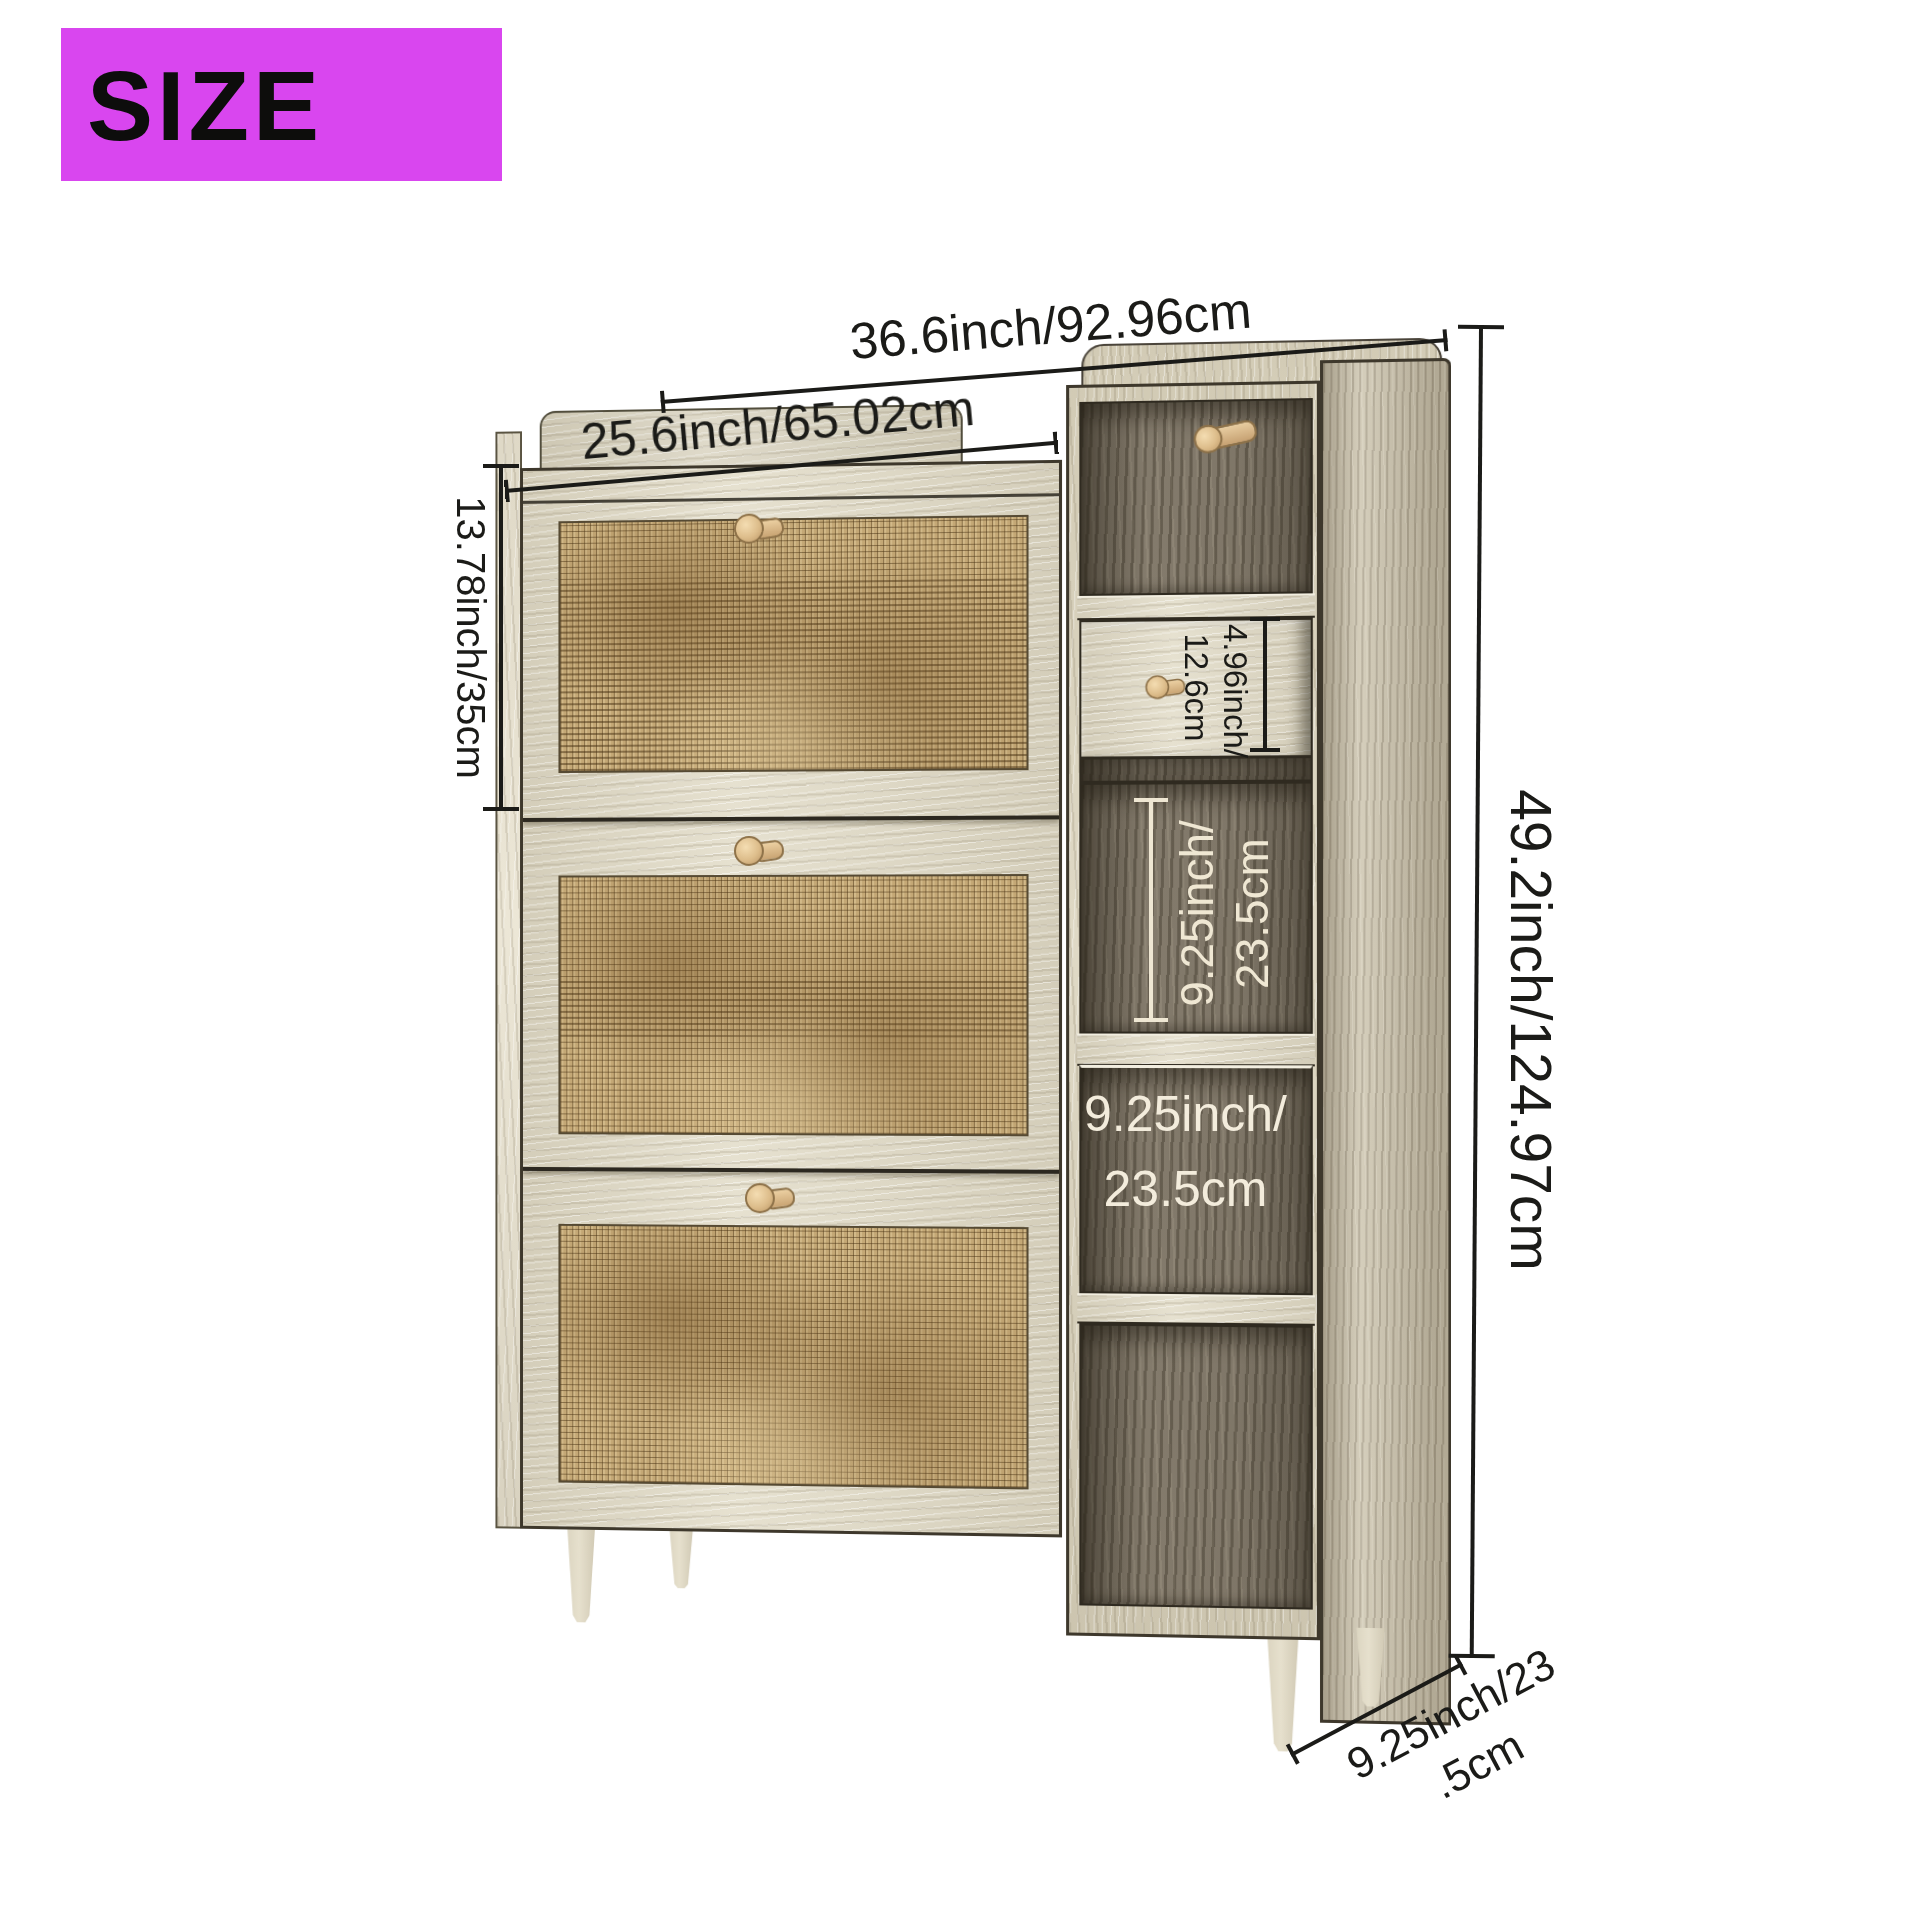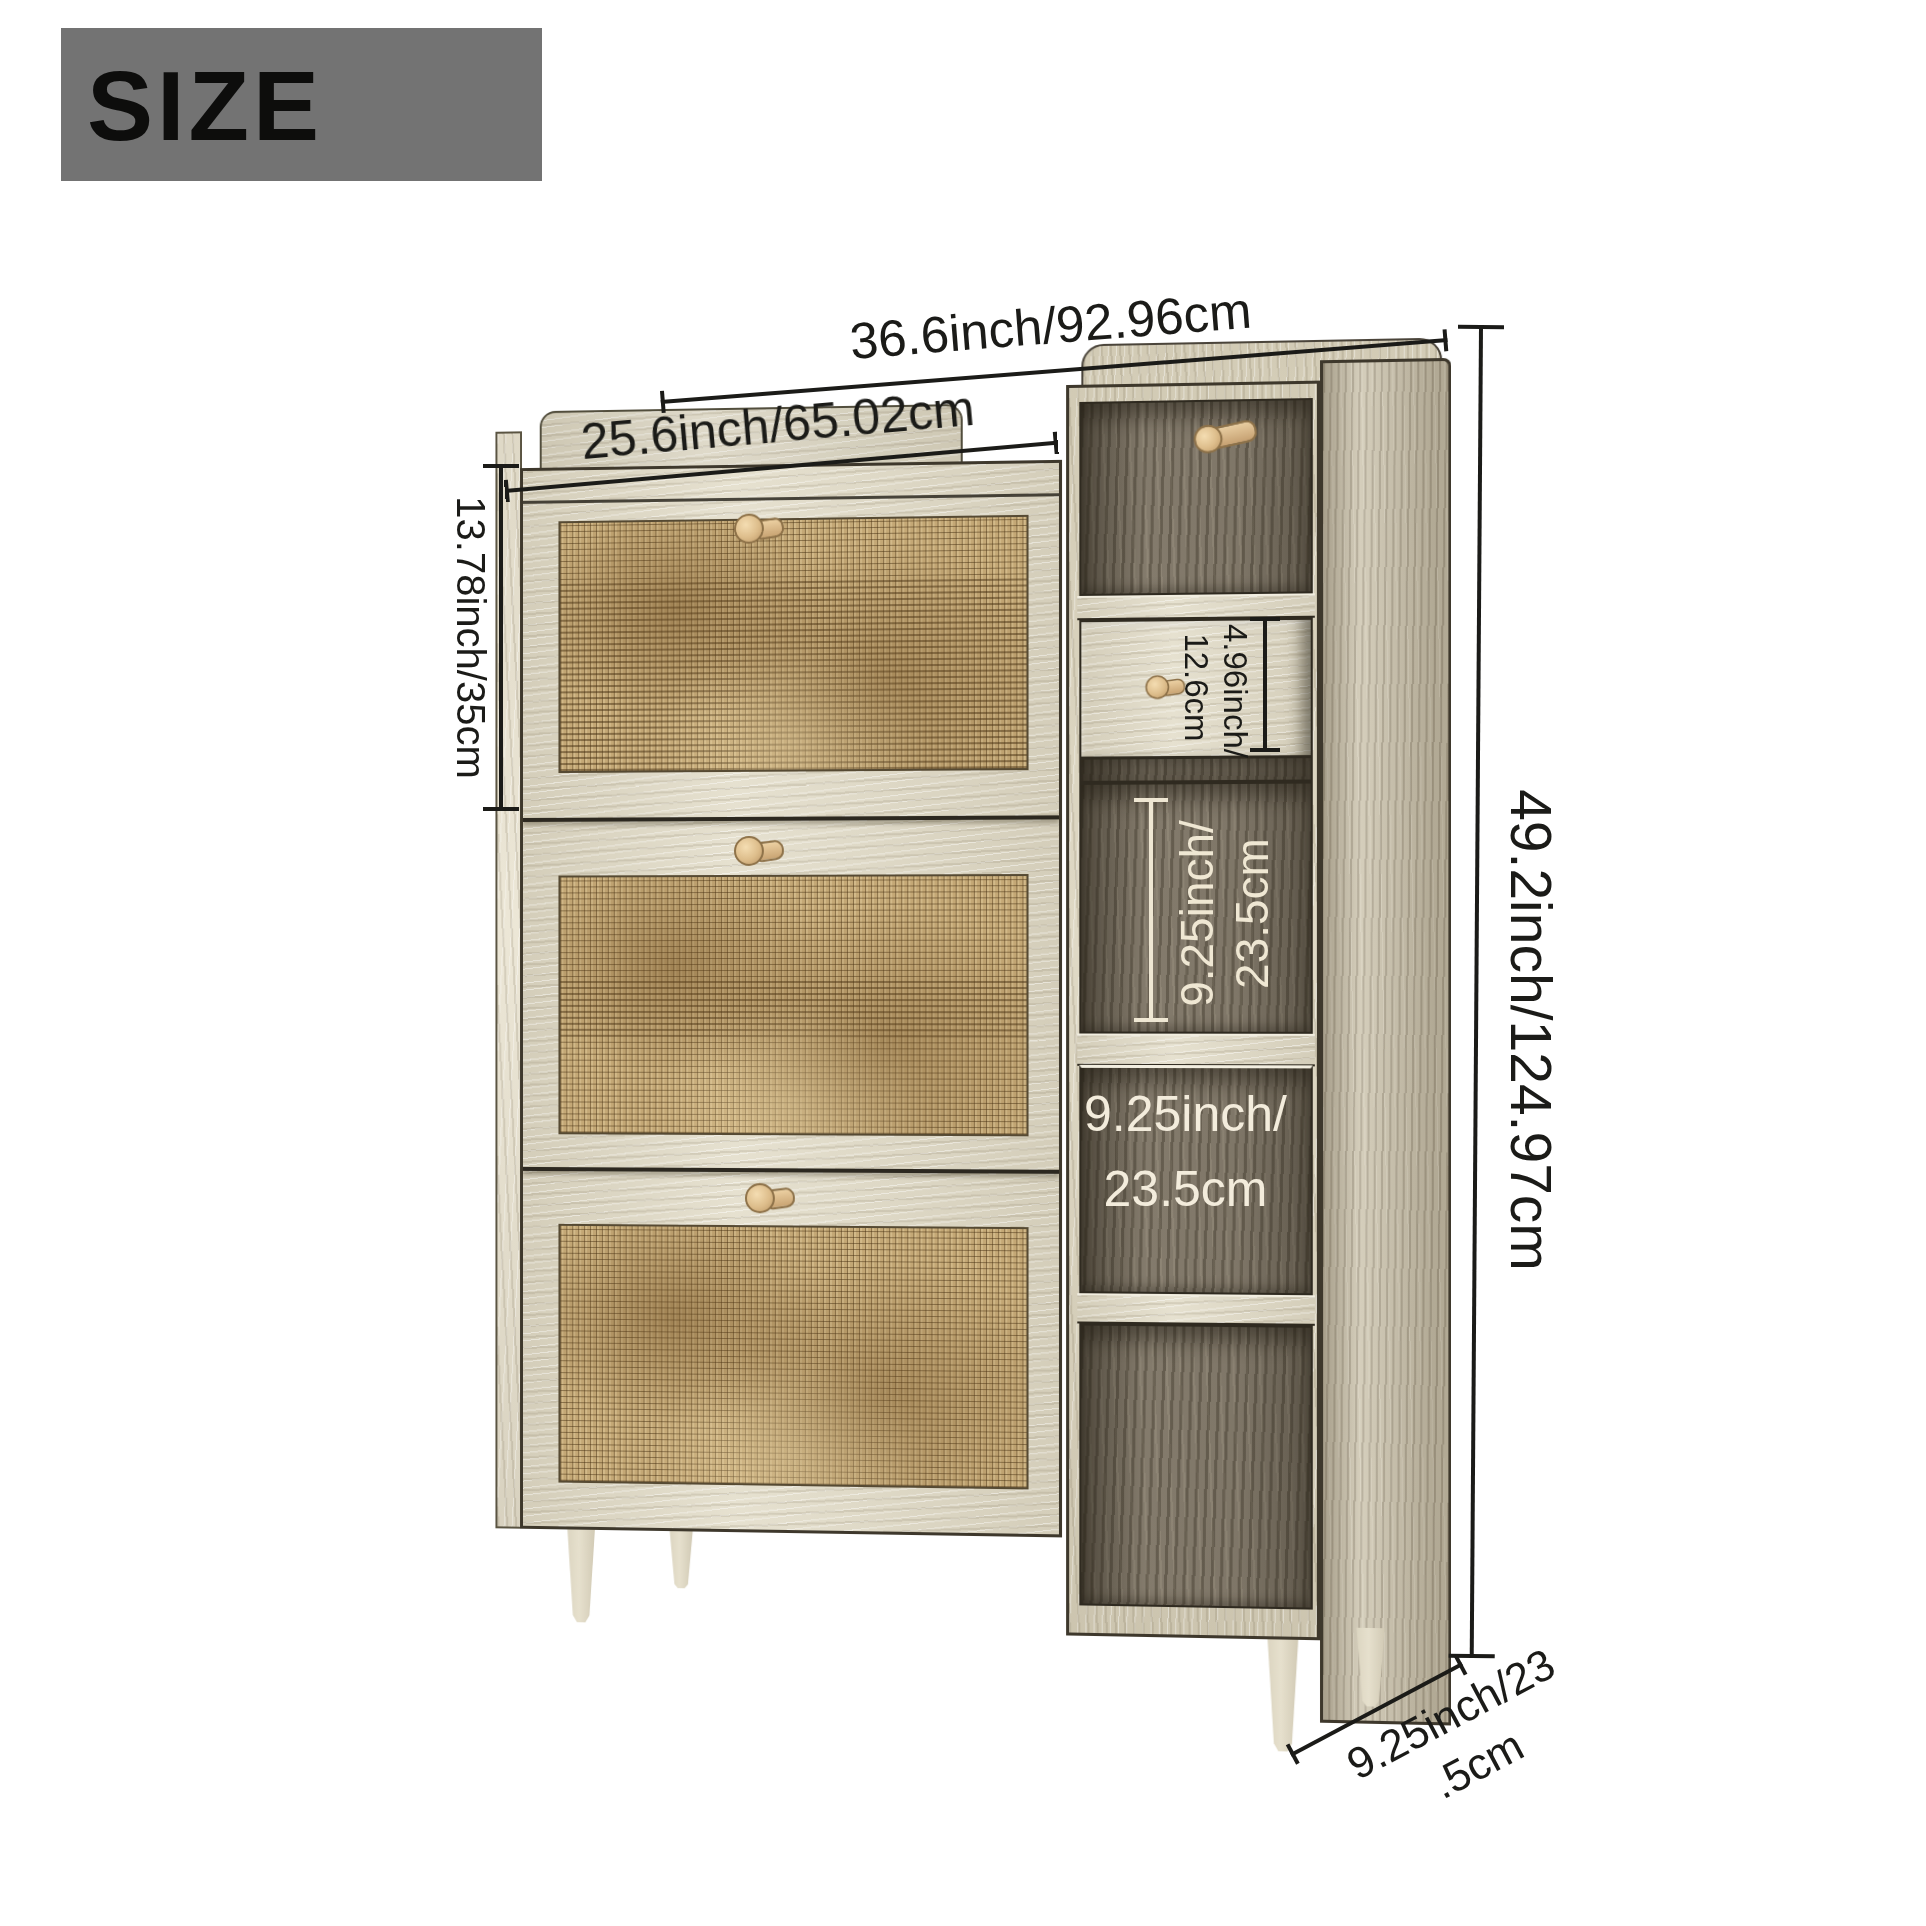--- a/index.html
+++ b/index.html
@@ -1,20 +1,20 @@
 <!DOCTYPE html>
 <html><head>
 <meta charset="utf-8">
 <style>
   html,body{margin:0;padding:0;background:#ffffff;}
   body{width:1927px;height:1927px;position:relative;overflow:hidden;
        font-family:"Liberation Sans",sans-serif;color:#1b1b18;}
 
   
-  .size-box{position:absolute;left:61px;top:28px;width:481px;height:153px;background:#737373;}
+  .size-box{position:absolute;left:61px;top:28px;width:441px;height:153px;background:#d946ef;}
   .size-label{position:absolute;left:26px;top:0;line-height:156px;font-size:99px;font-weight:bold;
               letter-spacing:4px;color:#0d0d0c;}
 
   
   .grain-h{background-color:#e2dcc8;background-image:
      repeating-linear-gradient(177deg, rgba(122,110,84,.16) 0 2px, rgba(0,0,0,0) 2px 11px),
      repeating-linear-gradient(173deg, rgba(255,255,255,.45) 0 1px, rgba(0,0,0,0) 1px 7px),
      linear-gradient(90deg, rgba(90,80,60,.10), rgba(255,255,255,.14) 40%, rgba(90,80,60,.10));}
   .grain-v{background-color:#dcd5bf;background-image:
      repeating-linear-gradient(87deg, rgba(112,100,74,.18) 0 2px, rgba(0,0,0,0) 2px 9px),

